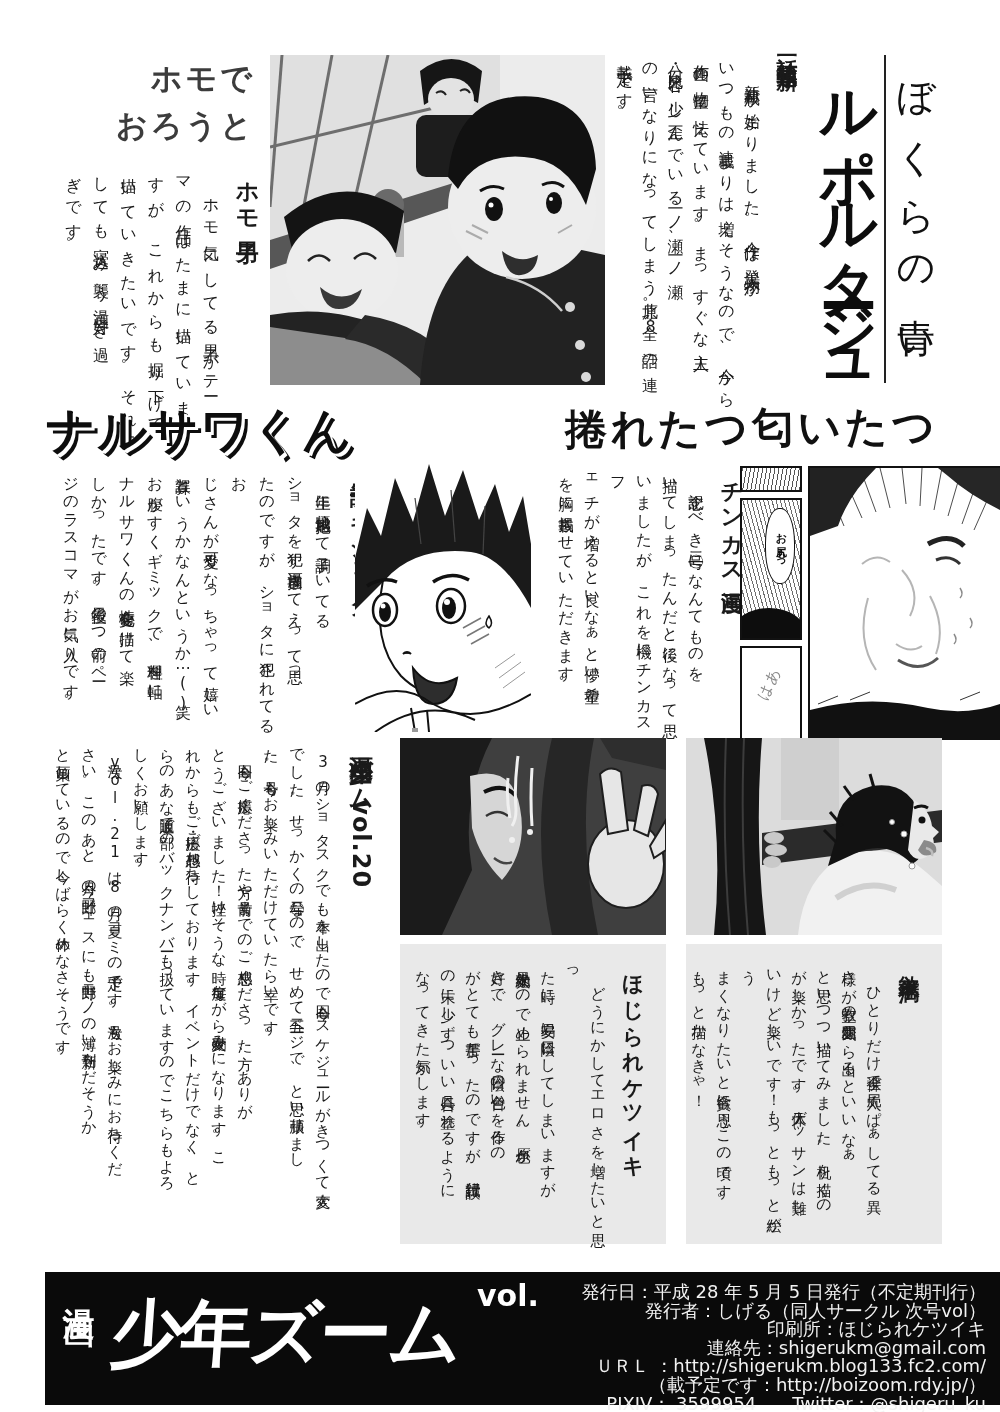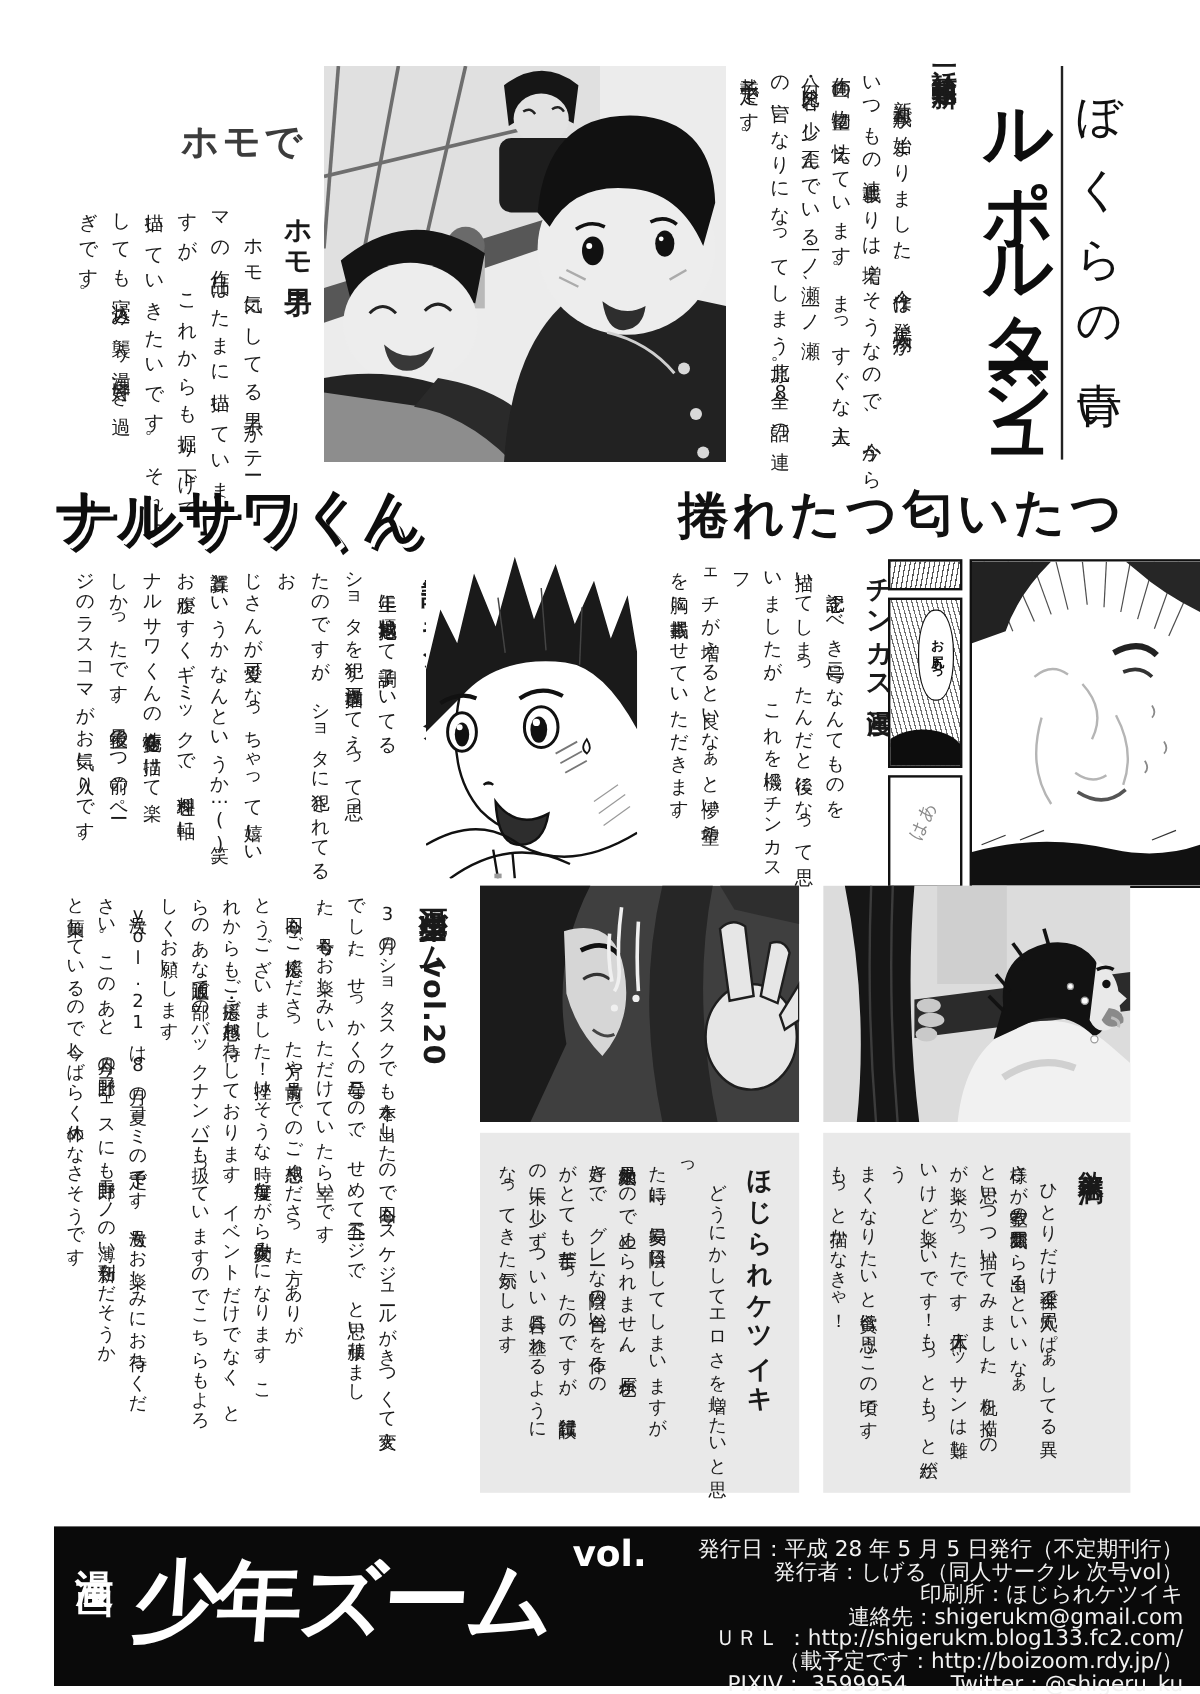--- a/index.html
+++ b/index.html
@@ -26,21 +26,21 @@
     writing-mode:vertical-rl; text-orientation:upright;
     font-size:58px; font-weight:bold; letter-spacing:-10px; color:#0d0d0d;
   }
   .report-block { left:612px; top:52px; height:398px; }
   .report-block .vhead { font-size:21px; line-height:32px; letter-spacing:-2px; }
   .report-block .vcol  { font-size:16px; line-height:25.5px; letter-spacing:3px; }
 
   
   .homo-logo {
     position:absolute; left:55px; top:55px; width:200px; text-align:right;
-    font-weight:bold; font-size:31px; line-height:47px; letter-spacing:3px; color:#3c3c3c;margin-top:40px;
+    font-weight:bold; font-size:31px; line-height:47px; letter-spacing:3px; color:#3c3c3c;
   }
   .homo-block { left:60px; top:166px; height:286px; }
   .homo-block .vhead { font-size:23px; line-height:34px; }
   .homo-block .vcol  { font-size:16px; line-height:27.5px; letter-spacing:5px; }
 
   
   .narusawa-logo {
     position:absolute; left:46px; top:398px;
     font-size:49px; font-weight:bold; letter-spacing:1px; color:#0d0d0d;
     text-shadow:3px 3px 0 #ffffff, 6px 6px 0 #0d0d0d;
@@ -170,20 +170,21 @@
         <line x1="288" y1="178" x2="302" y2="170"></line>
       </g>
     <path d="M236,222 q34,8 56,34" stroke="#cfcfcf" stroke-width="2.5" fill="none"></path>
     <circle cx="300" cy="252" r="5" fill="#d9d9d9"></circle>
       <circle cx="310" cy="290" r="5" fill="#d9d9d9"></circle>
       <circle cx="316" cy="322" r="5" fill="#d9d9d9"></circle>
   </svg>
 
   <div class="homo-logo">
     <div>ホモで</div>
+    <div>おろうと</div>
   </div>
   <div class="vblock homo-block">
     <div class="vhead">ホモ男子</div>
     <div class="vcol">　ホモ気にしてる男子がテー</div>
     <div class="vcol">マの作品はたまに描いていま</div>
     <div class="vcol">すが、これからも掘り下げて</div>
     <div class="vcol">描いていきたいです。それに</div>
     <div class="vcol">しても寝込み襲う漫画好き過</div>
     <div class="vcol">ぎです。</div>
   </div>

